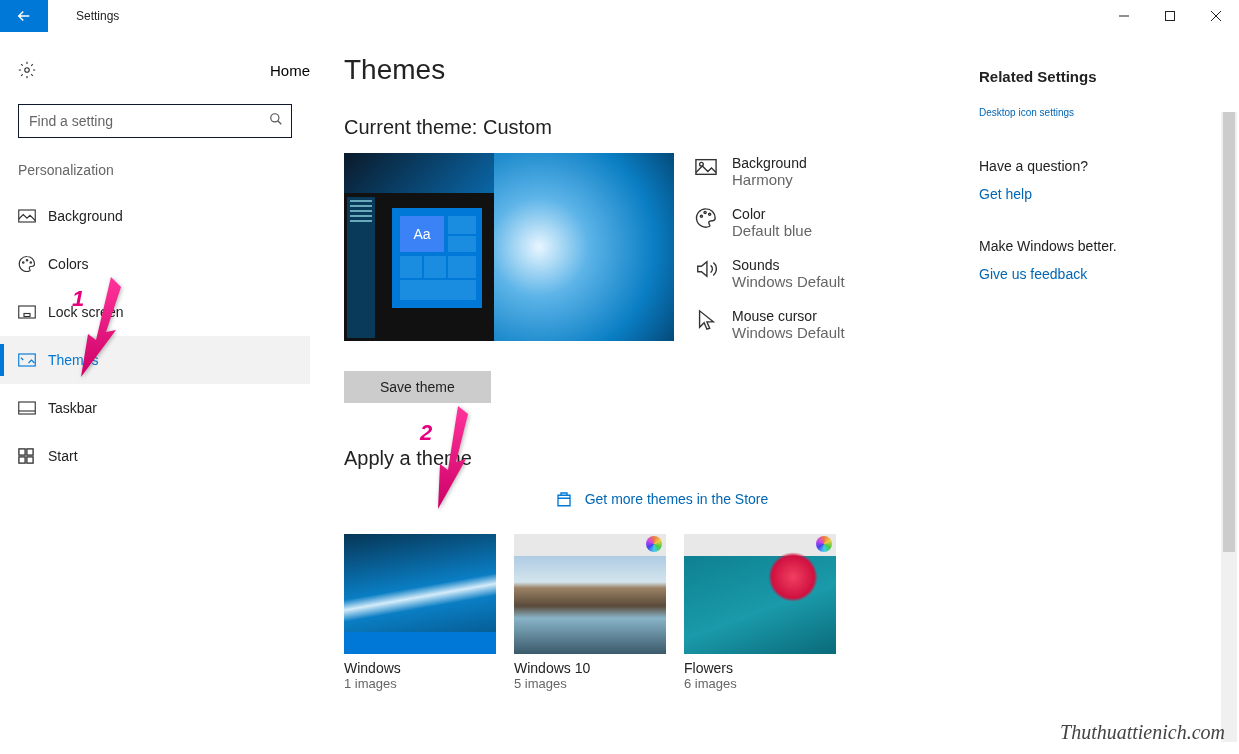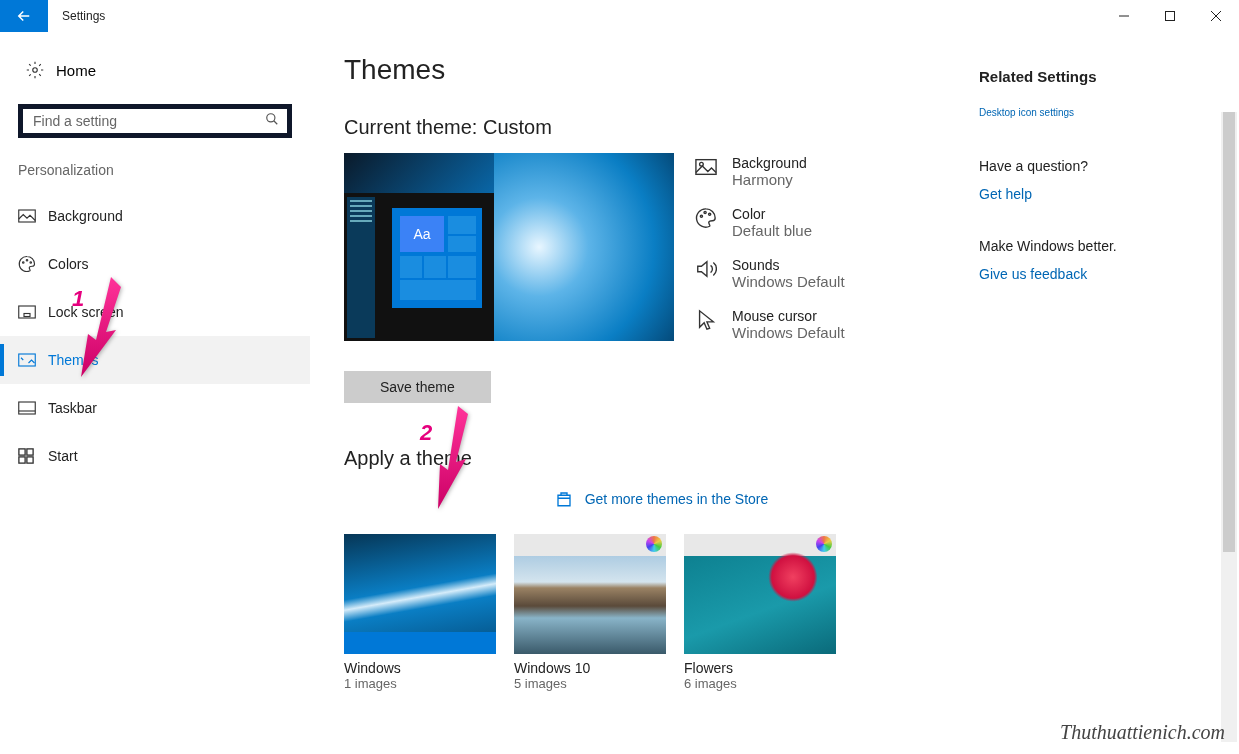--- a/index.html
+++ b/index.html
@@ -1,32 +1,32 @@
 <!DOCTYPE html>
 <html><head>
 <meta charset="utf-8">
 <style>
 * { margin: 0; padding: 0; box-sizing: border-box; font-family: "Segoe UI", Tahoma, sans-serif; }
 body { background: #fff; width: 1239px; height: 754px; overflow: hidden; position: relative; }
 
 .titlebar { height: 32px; display: flex; align-items: stretch; }
 .back-btn { width: 48px; background: #0078d7; display: flex; align-items: center; justify-content: center; color: #fff; }
-.title { flex: 0 0 auto; display: flex; align-items: center; padding-left: 14px; font-size: 12px; color: #222; }
+.title { flex: 0 0 auto; display: flex; align-items: center; padding-left: 28px; font-size: 12px; color: #222; }
 .title-spacer { flex: 1; }
 .win-controls { display: flex; }
 .win-btn { width: 46px; display: flex; align-items: center; justify-content: center; color: #222; }
 
 .content { display: flex; height: calc(754px - 32px); position: relative; }
 
 .sidebar { width: 310px; padding: 18px 0 0 0; }
-.home-row { display: flex; align-items: center; height: 40px; padding-left: 26px; margin-bottom: 14px; }
+.home-row { display: flex; align-items: center; height: 40px; padding-left: 18px; margin-bottom: 14px; justify-content: space-between; }
 .home-row .icon-wrap { width: 30px; display:flex; align-items:center; }
 .home-row .label { font-size: 15px; }
 
-.search-box { margin: 0 18px 24px 18px; height: 34px; border: 5px solid #0f172a; display: flex; align-items: center; padding: 0 8px 0 10px; }
+.search-box { margin: 0 18px 24px 18px; height: 34px; border: 1px solid #0f172a; display: flex; align-items: center; padding: 0 8px 0 10px; }
 .search-box input { border: none; outline: none; flex: 1; font-size: 14px; color: #333; }
 .search-box input::placeholder { color: #666; }
 .search-box .s-icon { color: #555; }
 
 .section-header { padding: 0 18px; font-size: 14px; color: #666; margin-bottom: 14px; }
 
 .nav-item { display: flex; align-items: center; height: 48px; padding-left: 18px; position: relative; }
 .nav-item .icon-wrap { width: 30px; display:flex; align-items:center; color: #333; }
 .nav-item .label { font-size: 14px; color: #222; }
 .nav-item.selected { background: #f2f2f2; }

